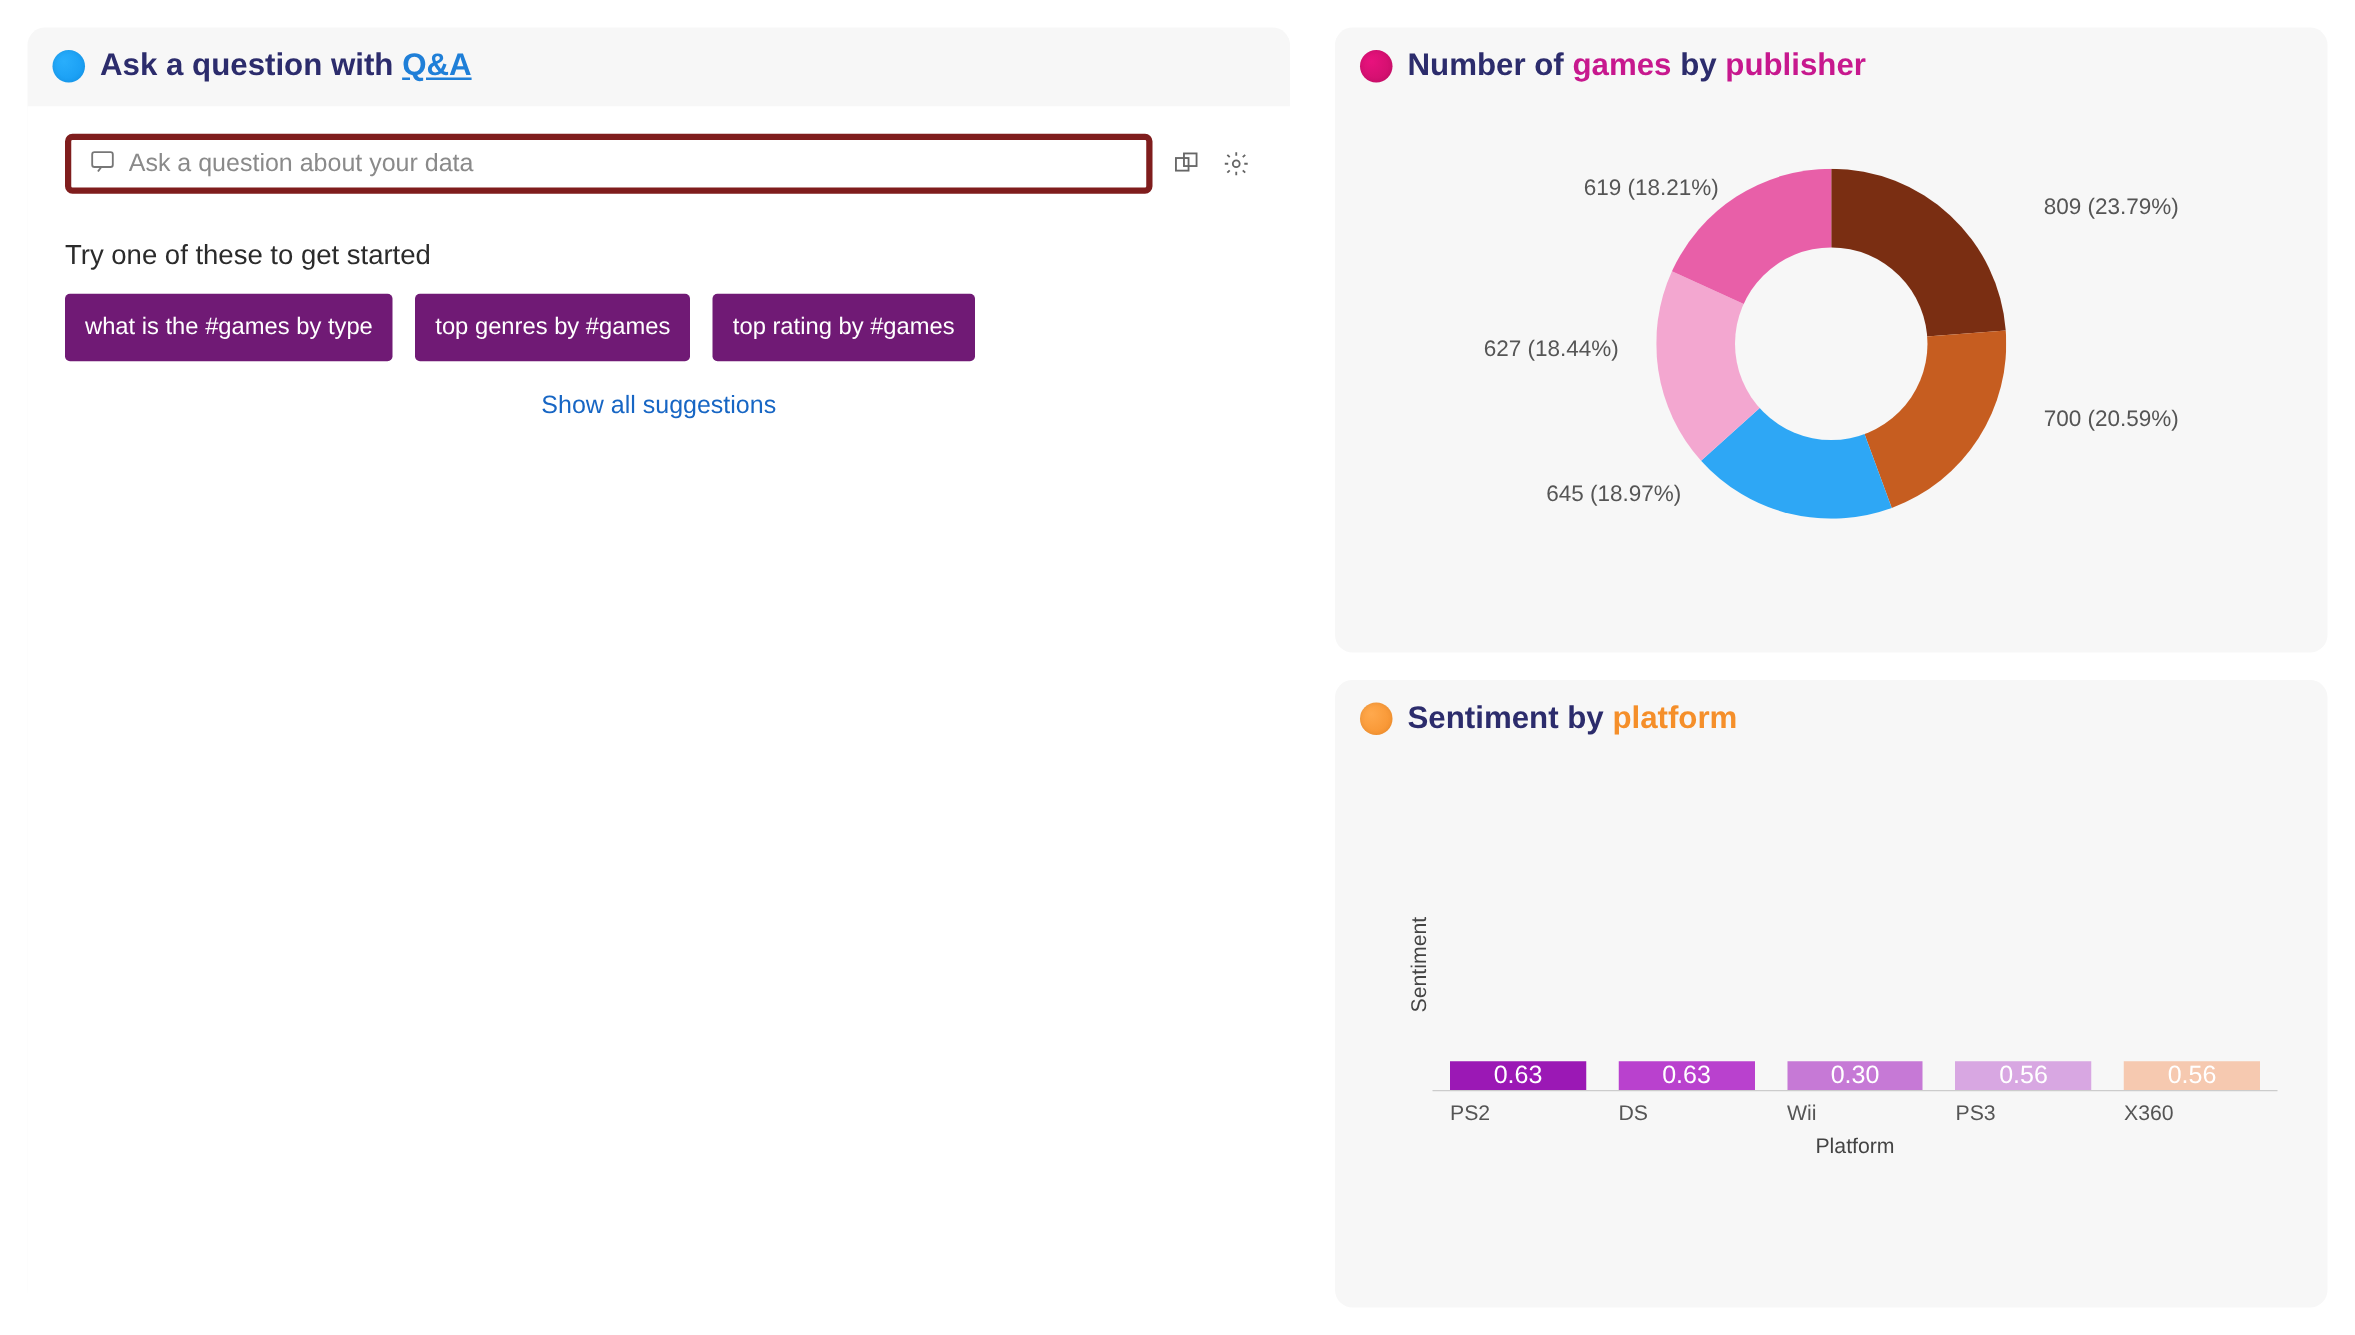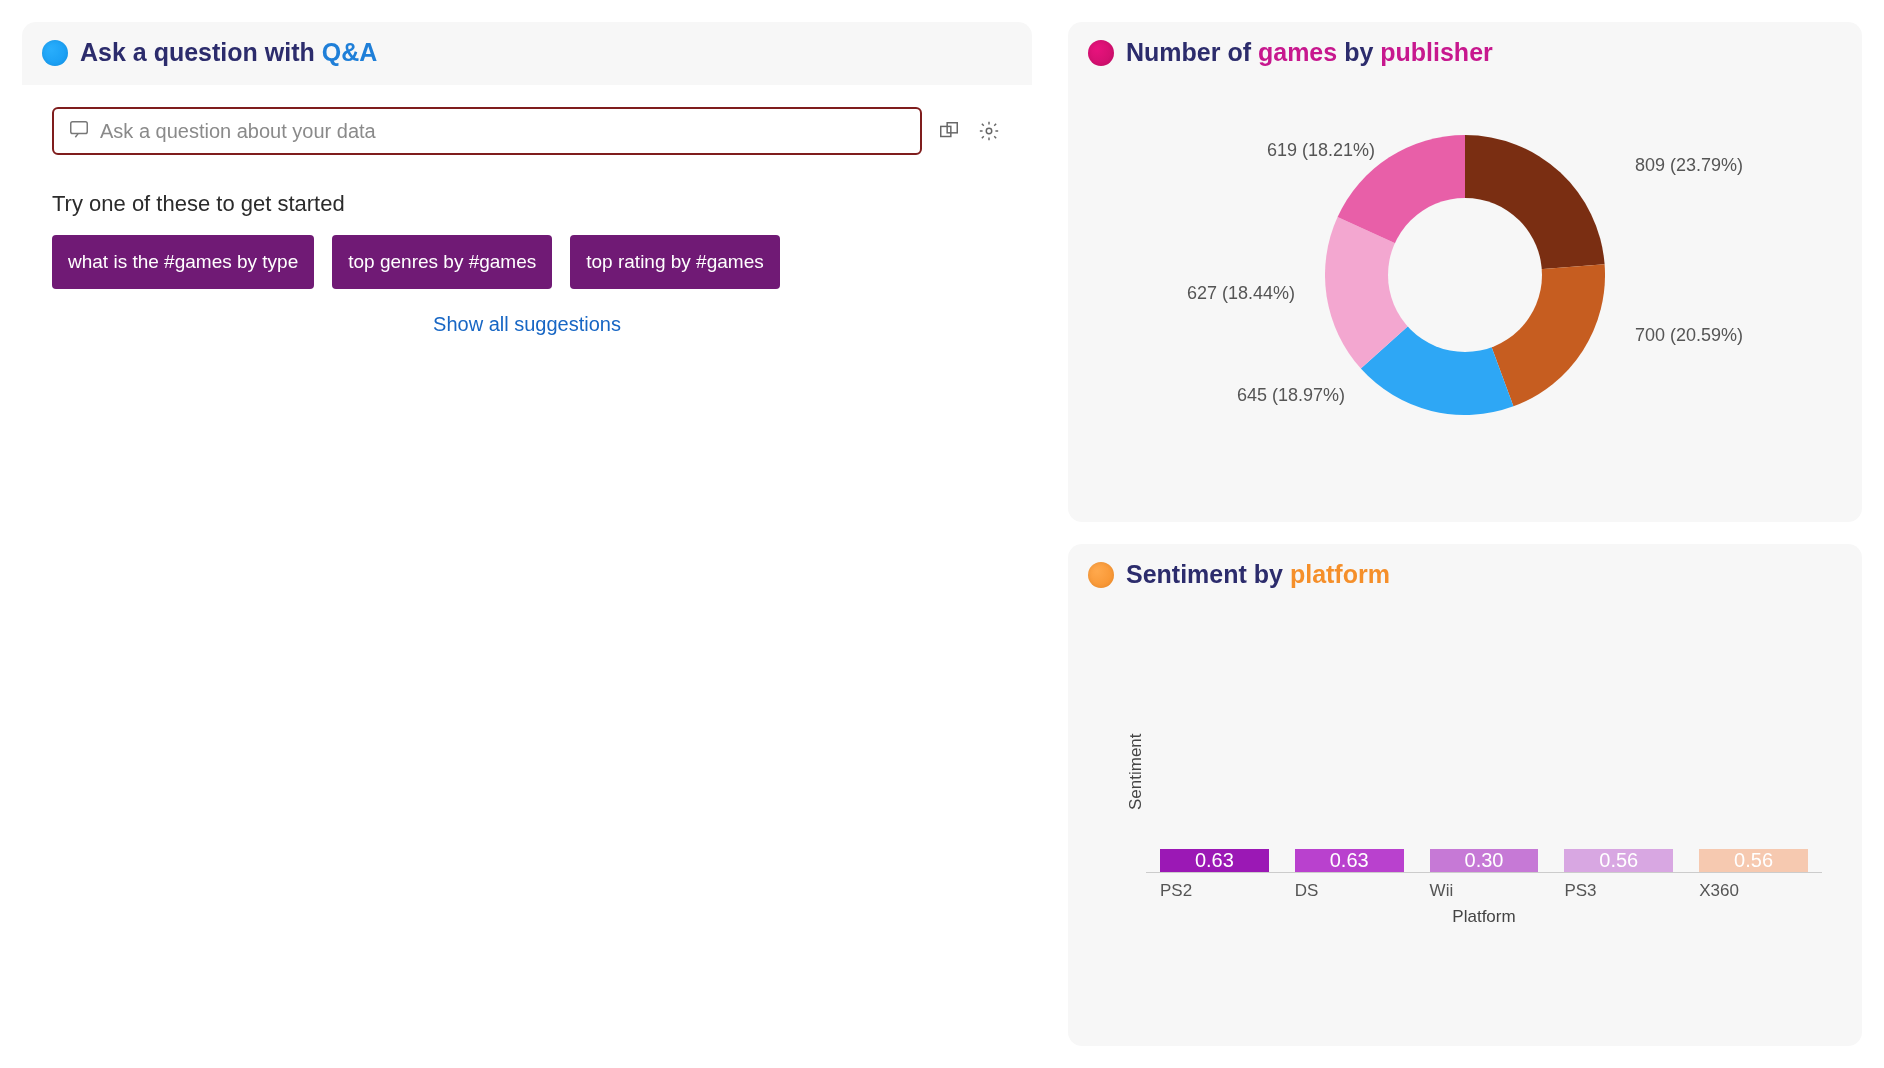--- a/index.html
+++ b/index.html
@@ -34,28 +34,28 @@
   .dot {
     width: 26px; height: 26px; border-radius: 50%;
     box-shadow: inset 0 0 4px rgba(0,0,0,.08);
   }
   .dot-blue { background: radial-gradient(circle at 35% 35%, #29aefc, #1398f0); }
   .dot-pink { background: radial-gradient(circle at 35% 35%, #e8127d, #c70f68); }
   .dot-orange { background: radial-gradient(circle at 35% 35%, #ffa94d, #f58f2a); }
   .title-part1 { color: #2c2c6c; }
   .title-part2 { color: #c7188e; }
   .title-part3 { color: #f58f2a; }
-  .title-blue2 { color: #1f7fd8; }
+  .title-blue2 { color: #1f7fd8; text-decoration: underline; }
 
   .qa-body { background: #ffffff; border-radius: 0 0 10px 10px; margin: 0 -20px -20px -20px; padding: 22px 30px 30px 30px; height: calc(100% - 50px); }
   .qa-card { height: 100%; padding-bottom:0; }
   .qa-inputrow { display:flex; align-items:center; gap:14px; }
   .qa-inputwrap {
     flex:1; display:flex; align-items:center; gap:10px;
-    border:2px solid #7f1d1d; border-radius:6px; padding:8px 14px; height:48px;
+    border:5px solid #7f1d1d; border-radius:6px; padding:8px 14px; height:48px;
     background:#fff;
   }
   .qa-inputwrap input {
     flex:1; border:none; outline:none; font-size:20px; color:#555; background:transparent;
   }
   .qa-inputwrap input::placeholder { color:#8a8a8a; }
   .icon-btn { width:26px; height:26px; display:flex; align-items:center; justify-content:center; color:#666; cursor:pointer; }
   .qa-sub { font-size:22px; color:#2b2b2b; margin:36px 0 18px 0; }
   .chips { display:flex; gap:18px; }
   .chip {
@@ -148,21 +148,21 @@
               <path d="M 100 100 L 134.58222985012895 193.8300025503189 A 100 100 0 0 1 25.615487019297518 166.83520201677933 Z" fill="#2ea7f5"></path>
               <path d="M 100 100 L 25.615487019297518 166.83520201677933 A 100 100 0 0 1 8.963384912363225 58.61963372098472 Z" fill="#f3a7d0"></path>
               <path d="M 100 100 L 8.963384912363225 58.61963372098472 A 100 100 0 0 1 99.99999999999999 0 Z" fill="#e85fa8"></path>
             </g>
           <circle cx="100" cy="100" r="55" fill="#f7f7f7"></circle>
         </svg>
         <div id="donut-labels">
             <div class="dlabel" style="top: 70px; left: calc(50% + 170px);">809 (23.79%)</div>
             <div class="dlabel" style="top: 240px; left: calc(50% + 170px);">700 (20.59%)</div>
             <div class="dlabel" style="top: 300px; right: calc(50% + 120px);">645 (18.97%)</div>
-            <div class="dlabel" style="top: 198px; right: calc(50% + 170px);">627 (18.44%)</div>
+            <div class="dlabel" style="top: 184px; right: calc(50% + 170px);">627 (18.44%)</div>
             <div class="dlabel" style="top: 55px; right: calc(50% + 90px);">619 (18.21%)</div>
           </div>
       </div>
     </div>
 
     <div class="card bar-card">
       <div class="card-header">
         <span class="dot dot-orange"></span>
         <span>
           <span class="title-part1">Sentiment </span><span class="title-part1">by </span><span class="title-part3">platform</span>

